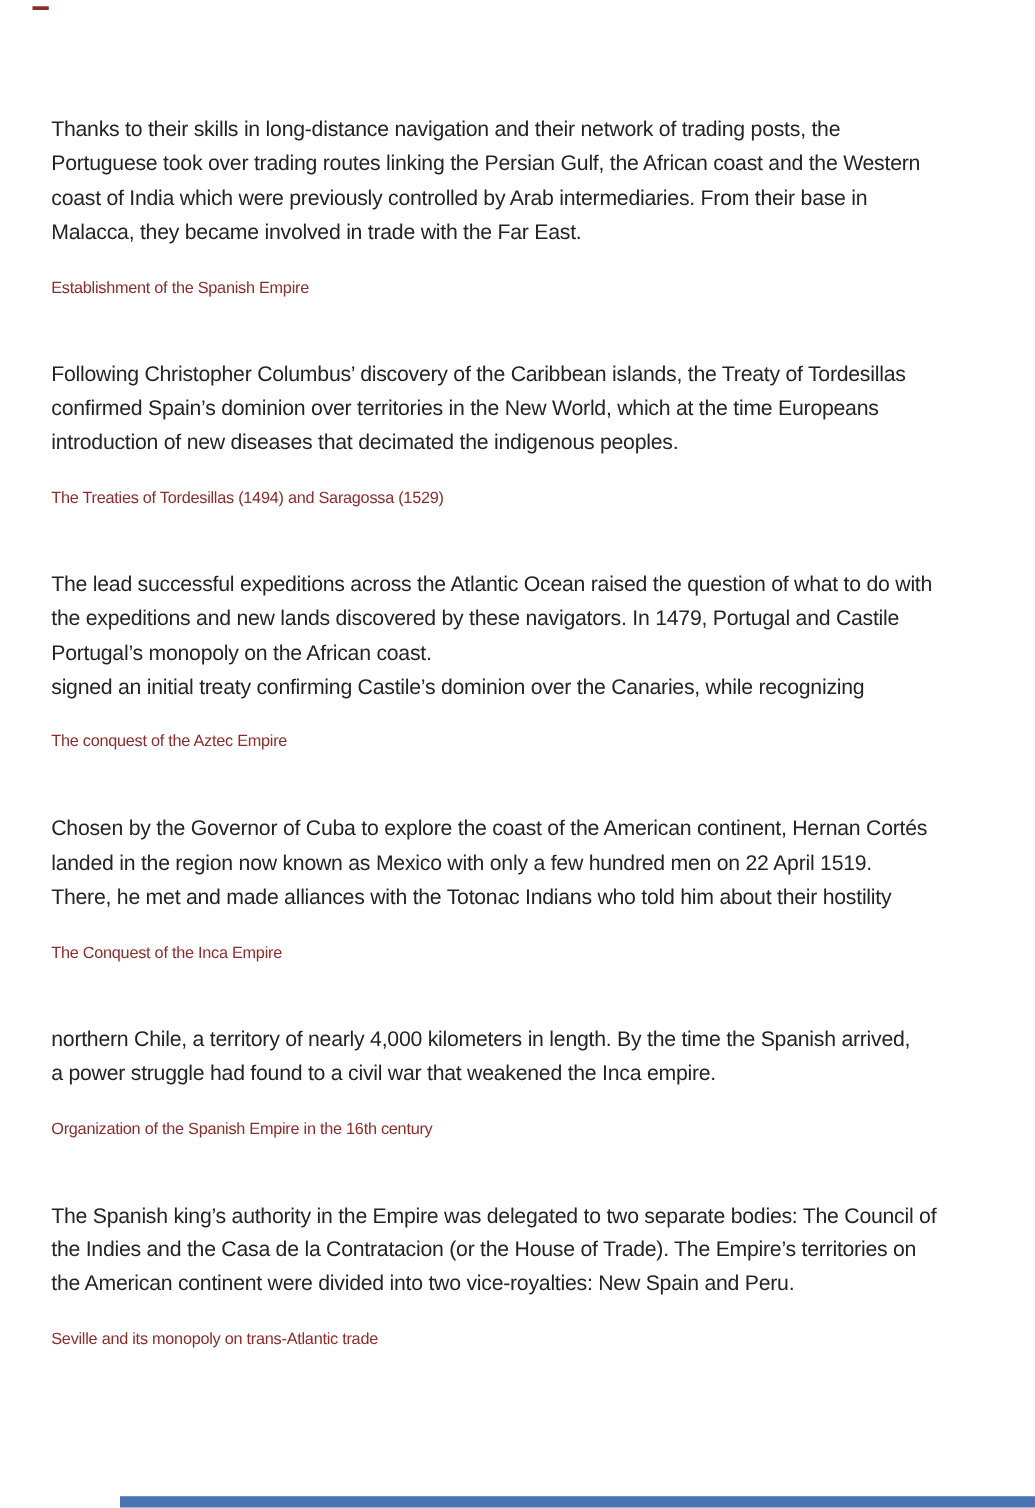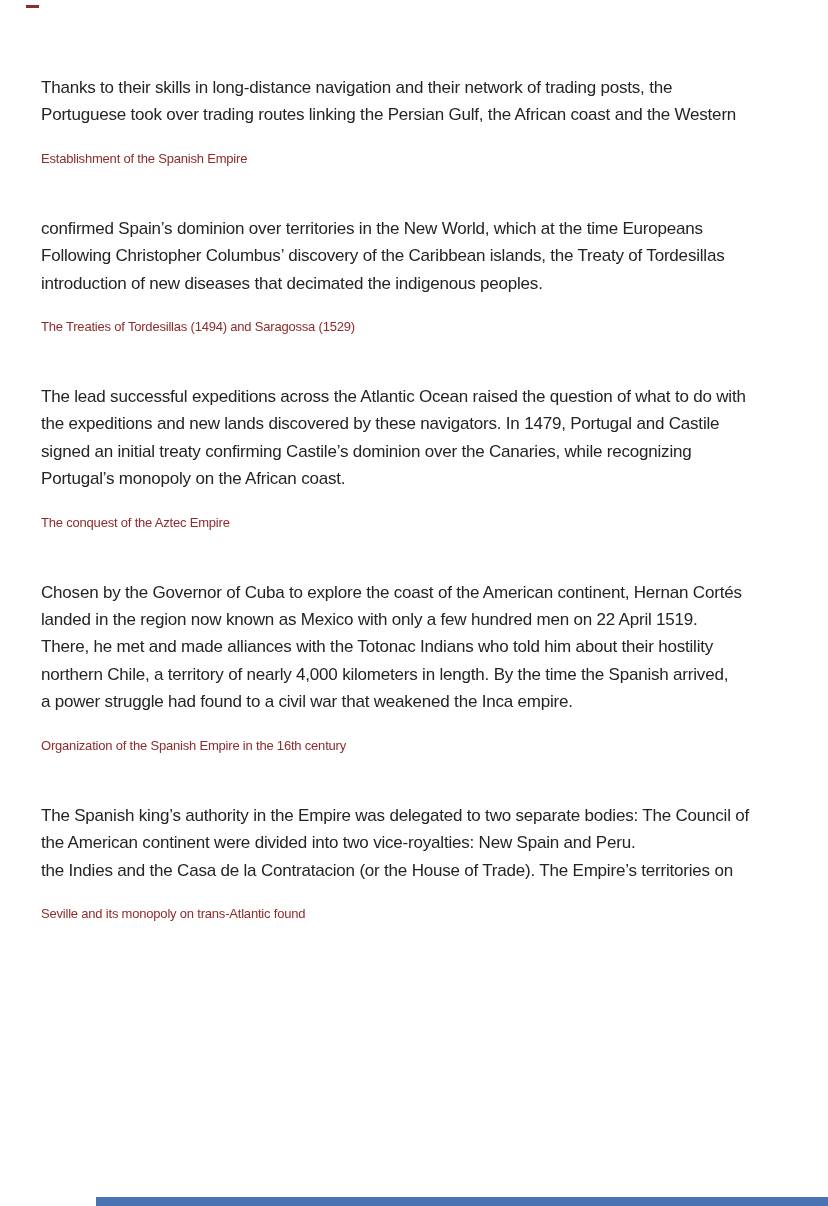--- a/index.html
+++ b/index.html
@@ -9,21 +9,21 @@
   }
   body {
     width: 828px;
     height: 1206px;
     position: relative;
     overflow: hidden;
     font-family: "Liberation Sans", sans-serif;
   }
   .content {
     position: absolute;
-    top: 0;
+    top: 16px;
     left: 41px;
     right: 20px;
     padding-top: 74px;
   }
   .para {
     margin: 0;
     color: var(--body-text, #242424);
     font-size: 17px;
     line-height: 27.4px;
     letter-spacing: -0.2px;
@@ -62,63 +62,66 @@
 <body>
 
 <div class="top-dash"></div>
 
 <div class="content">
 
   <section>
     <p class="para">
       <span class="line">Thanks to their skills in long-distance navigation and their network of trading posts, the</span>
       <span class="line">Portuguese took over trading routes linking the Persian Gulf, the African coast and the Western</span>
+      <span class="line">coast of India which were previously controlled by Arab intermediaries. From their base in</span>
+      <span class="line">Malacca, they became involved in trade with the Far East.</span>
     </p>
     <h2 class="heading">Establishment of the Spanish Empire</h2>
   </section>
 
   <section>
     <p class="para">
+      <span class="line">Following Christopher Columbus’ discovery of the Caribbean islands, the Treaty of Tordesillas</span>
       <span class="line">confirmed Spain’s dominion over territories in the New World, which at the time Europeans</span>
-      <span class="line">Following Christopher Columbus’ discovery of the Caribbean islands, the Treaty of Tordesillas</span>
       <span class="line">introduction of new diseases that decimated the indigenous peoples.</span>
     </p>
     <h2 class="heading">The Treaties of Tordesillas (1494) and Saragossa (1529)</h2>
   </section>
 
   <section>
     <p class="para">
       <span class="line">The lead successful expeditions across the Atlantic Ocean raised the question of what to do with</span>
       <span class="line">the expeditions and new lands discovered by these navigators. In 1479, Portugal and Castile</span>
+      <span class="line">Portugal’s monopoly on the African coast.</span>
       <span class="line">signed an initial treaty confirming Castile’s dominion over the Canaries, while recognizing</span>
-      <span class="line">Portugal’s monopoly on the African coast.</span>
     </p>
     <h2 class="heading">The conquest of the Aztec Empire</h2>
   </section>
 
   <section>
     <p class="para">
       <span class="line">Chosen by the Governor of Cuba to explore the coast of the American continent, Hernan Cortés</span>
       <span class="line">landed in the region now known as Mexico with only a few hundred men on 22 April 1519.</span>
       <span class="line">There, he met and made alliances with the Totonac Indians who told him about their hostility</span>
     </p>
+    <h2 class="heading">The Conquest of the Inca Empire</h2>
   </section>
 
   <section>
     <p class="para">
       <span class="line">northern Chile, a territory of nearly 4,000 kilometers in length. By the time the Spanish arrived,</span>
       <span class="line">a power struggle had found to a civil war that weakened the Inca empire.</span>
     </p>
     <h2 class="heading">Organization of the Spanish Empire in the 16th century</h2>
   </section>
 
   <section>
     <p class="para">
       <span class="line">The Spanish king’s authority in the Empire was delegated to two separate bodies: The Council of</span>
+      <span class="line">the Indies and the Casa de la Contratacion (or the House of Trade). The Empire’s territories on</span>
       <span class="line">the American continent were divided into two vice-royalties: New Spain and Peru.</span>
-      <span class="line">the Indies and the Casa de la Contratacion (or the House of Trade). The Empire’s territories on</span>
     </p>
-    <h2 class="heading">Seville and its monopoly on trans-Atlantic found</h2>
+    <h2 class="heading">Seville and its monopoly on trans-Atlantic trade</h2>
   </section>
 
 </div>
 
 <div class="bottom-bar"></div>
 
 </body></html>

